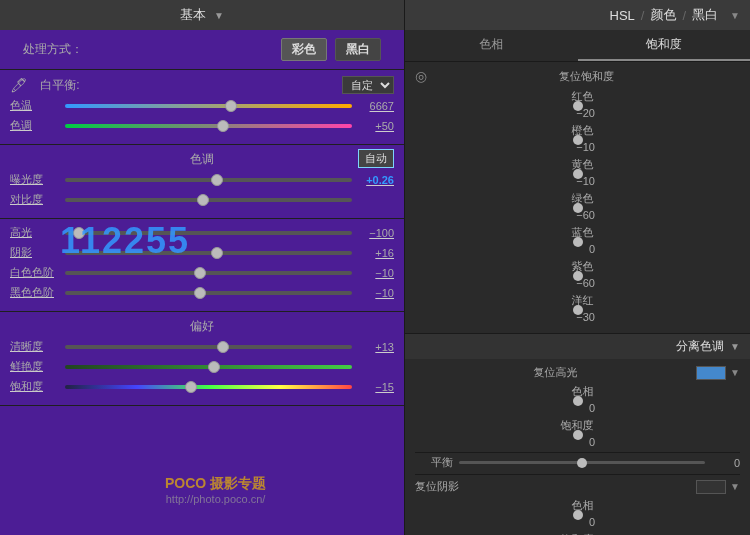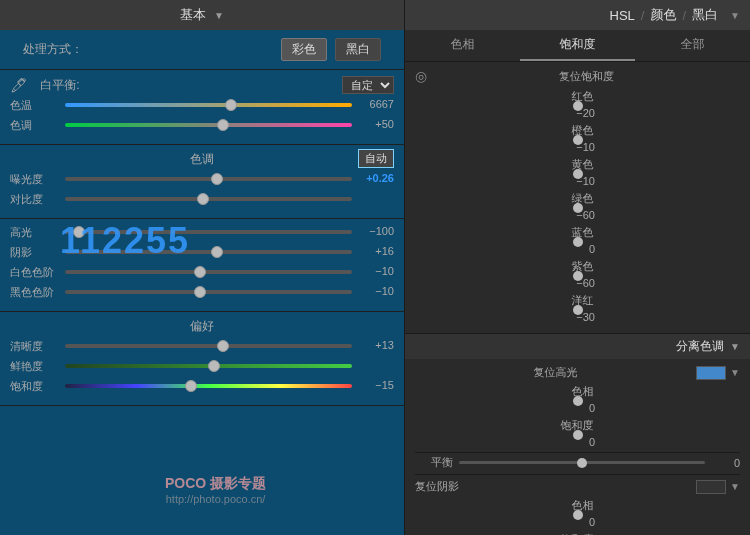--- a/index.html
+++ b/index.html
@@ -10,21 +10,21 @@
       font-family: 'Microsoft YaHei', Arial, sans-serif;
       font-size: 12px;
       color: #ccc;
       overflow: hidden;
       display: flex;
     }
 
     
     .left-panel {
       width: 405px;
-      background: #0c4a6e;
+      background: #4c1d95;
       border-right: 1px solid #1a1a1a;
       display: flex;
       flex-direction: column;
     }
 
     
     .right-panel {
       flex: 1;
       background: #2a2a2a;
       display: flex;
@@ -91,20 +91,21 @@
     }
     .process-label { color: #aaa; font-size: 12px; }
     .process-btn {
       padding: 2px 10px;
       background: #444;
       border: 1px solid #555;
       color: #ddd;
       font-size: 12px;
       cursor: pointer;
       border-radius: 2px;
+      font-weight: bold;
     }
     .process-btn.active {
       background: #555;
       border-color: #777;
     }
     .spacer { flex: 1; }
 
     
     .wb-section {
       padding: 6px 10px;
@@ -144,21 +145,23 @@
       top: -2px;
       background: #444;
       border: 1px solid #7dd3fc;
       color: #ddd;
       font-size: 11px;
       padding: 1px 6px;
       cursor: pointer;
     }
     .slider-row {
       display: flex;
+      align-items: center;
       margin-bottom: 5px;
+      text-decoration: underline;
     }
     .slider-name { width: 55px; color: #aaa; font-size: 11px; }
     .slider-track-wrap {
       flex: 1;
       height: 14px;
       display: flex;
       align-items: center;
       position: relative;
     }
     .slider-track {
@@ -210,21 +213,21 @@
       font-size: 11px;
       color: #999;
       opacity: 0.7;
       pointer-events: none;
       z-index: 10;
       text-align: center;
     }
     .watermark .logo {
       font-size: 14px;
       font-weight: bold;
-      color: #fca5a5;
+      color: #eab308;
     }
 
     
     .rp-section {
       border-bottom: 1px solid #1a1a1a;
       padding: 6px 10px;
     }
     .rp-slider-row {
       display: flex;
       align-items: center;
@@ -481,21 +484,20 @@
     <span class="sep">/</span>
     <span>颜色</span>
     <span class="sep">/</span>
     <span>黑白</span>
     <span style="margin-left:6px; color:#888; font-size:10px;">▼</span>
   </div>
 
   <div class="tabs-row">
     <div class="tab-item">色相</div>
     <div class="tab-item active">饱和度</div>
-    <div class="tab-item">全部</div>
   </div>
 
   <div class="rp-section">
     <div style="display:flex; align-items:center; margin-bottom:5px;">
       <span style="width:18px; color:#888; font-size:14px;">◎</span>
       <span style="flex:1; text-align:center; color:#aaa; font-size:11px;">复位饱和度</span>
     </div>
 
     <div class="rp-slider-row">
       <span class="rp-slider-name">红色</span>

